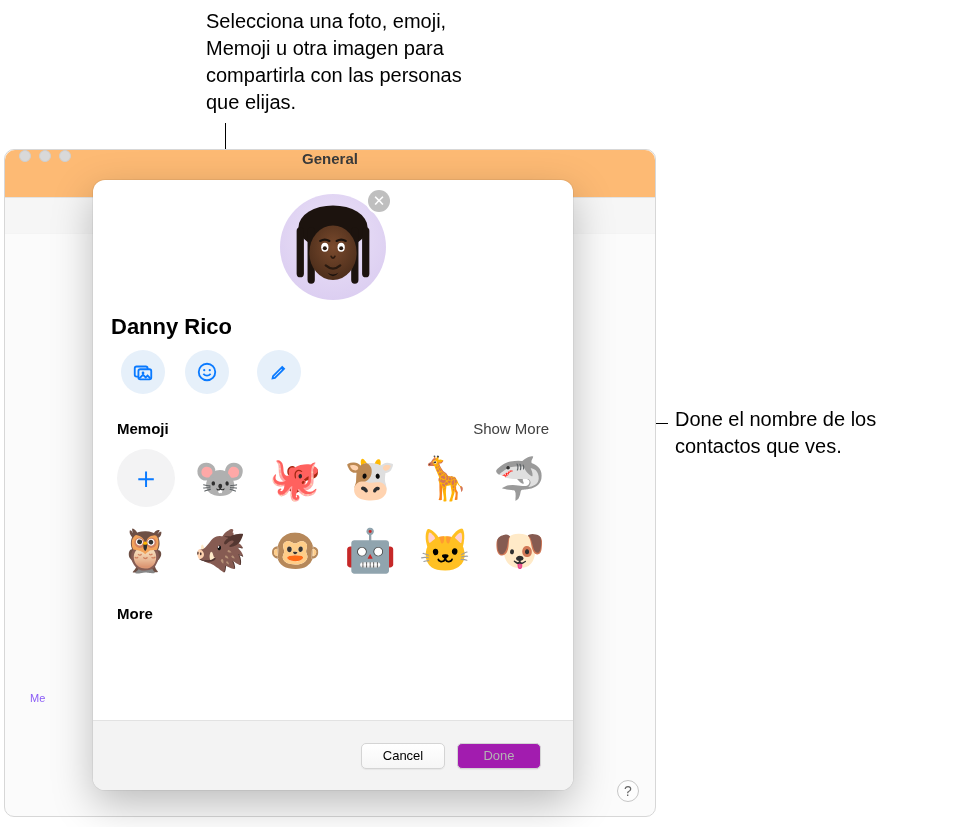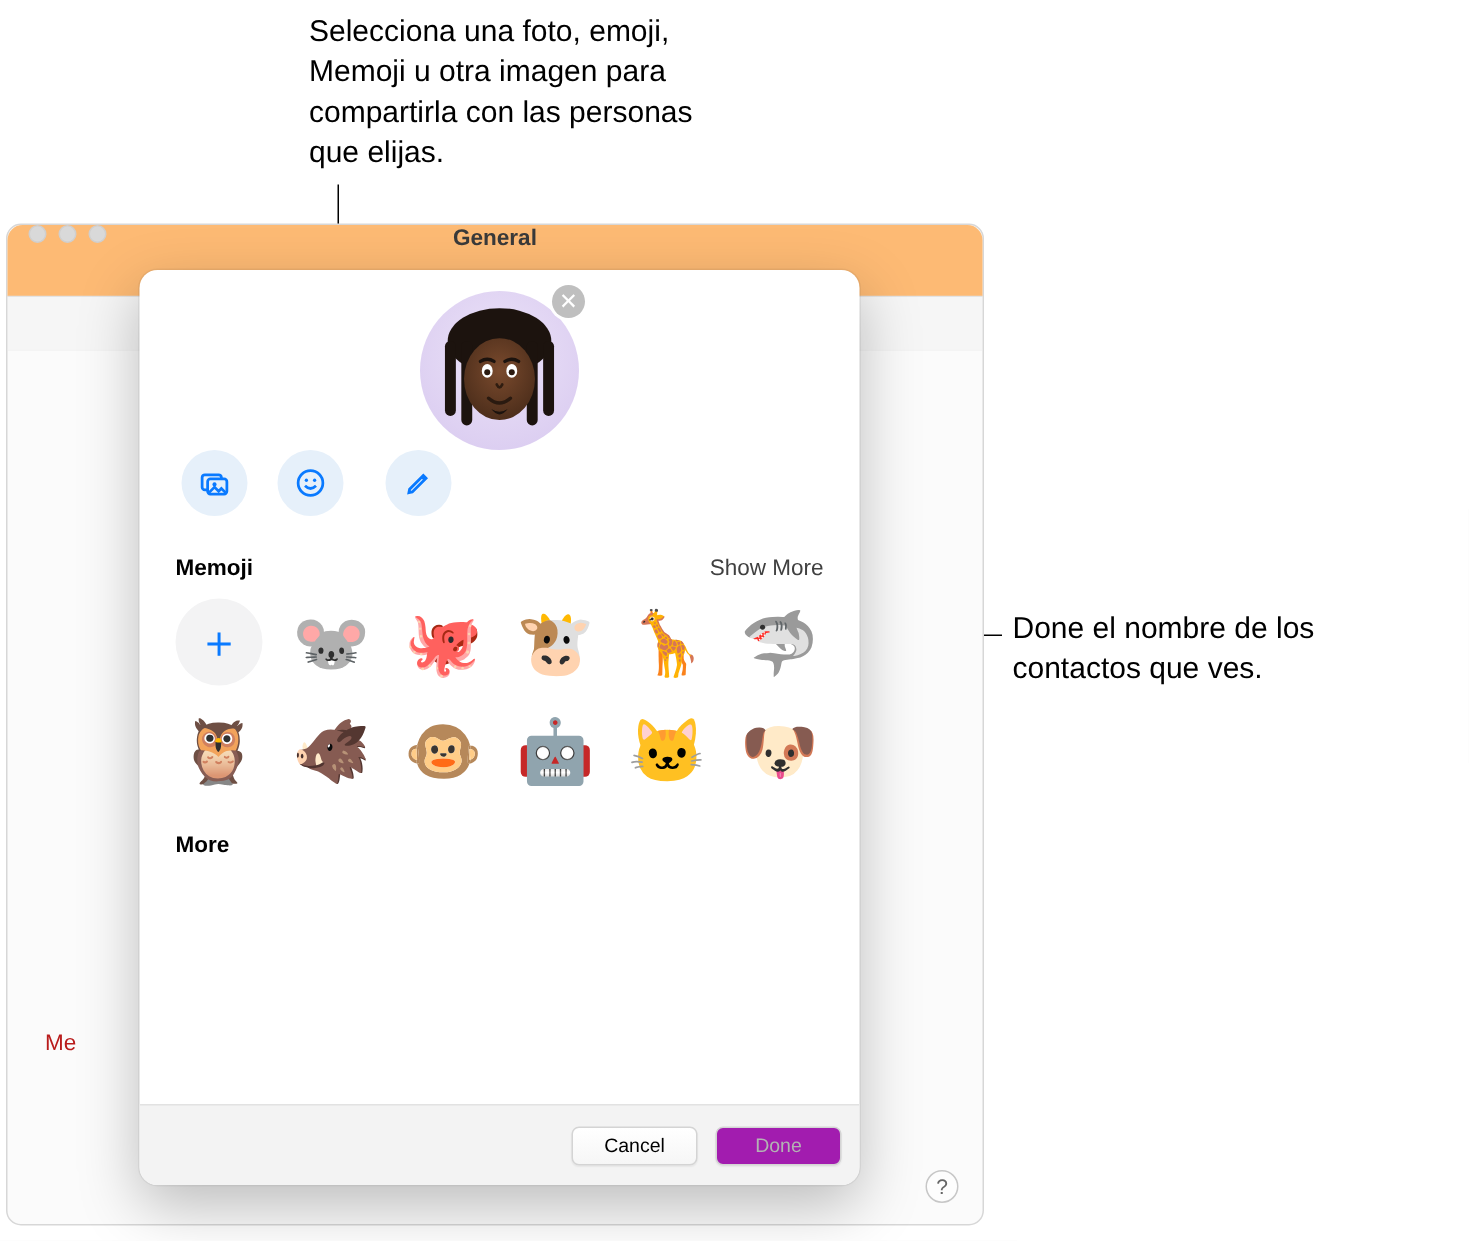--- a/index.html
+++ b/index.html
@@ -69,22 +69,22 @@
   .toolbar-strip {
     height: 36px;
     border-bottom: 1px solid #e6e6e6;
     background: #ededed;
     opacity: .3;
   }
   .bg-label {
     position: absolute;
     left: 25px;
     bottom: 112px;
-    font-size: 15px;
-    color: #b91c1c;
+    font-size: 11px;
+    color: #8b5cf6;
   }
   .help-btn {
     position: absolute;
     right: 16px;
     bottom: 14px;
     width: 22px; height: 22px;
     border-radius: 50%;
     border: 1px solid #c7c7c7;
     background: #fdfdfd;
     font-size: 14px;
@@ -193,28 +193,28 @@
   }
 
   .more-title {
     padding: 18px 24px 20px 24px;
     font-weight: 700;
     font-size: 15px;
   }
 
   .footer {
     margin-top: auto;
-    height: 54px;
+    height: 70px;
     background: #f3f3f3;
     border-top: 1px solid #e2e2e2;
     display: flex;
     justify-content: flex-end;
     align-items: center;
     gap: 12px;
-    padding-right: 12px;
+    padding-right: 32px;
   }
   .btn {
     min-width: 84px;
     height: 26px;
     border-radius: 5px;
     border: 1px solid #d4d4d4;
     background: linear-gradient(#ffffff,#f6f6f6);
     font-size: 13px;
     color: #000;
     display: flex; align-items: center; justify-content: center;
@@ -284,20 +284,21 @@
               <path d="M44 80 q6 8 12 0 q-6 4 -12 0" fill="#1c130e"></path>
             </svg>
           </div>
         </div>
         <div class="clear-btn">
           <span>✕</span>
         </div>
       </div>
     </div>
 
+    <div class="name">Danny Rico</div>
 
     <div class="action-row">
       <div class="circle-btn">
         <svg viewBox="0 0 24 24" fill="none" stroke="currentColor" stroke-width="2">
           <rect x="3" y="6" width="14" height="11" rx="2"></rect>
           <rect x="7" y="9" width="14" height="11" rx="2" fill="#e6f0fa"></rect>
           <circle cx="12" cy="13" r="1.5" fill="currentColor" stroke="none"></circle>
           <path d="M8 19 l4 -4 l3 3 l2 -2 l3 3"></path>
         </svg>
       </div>

